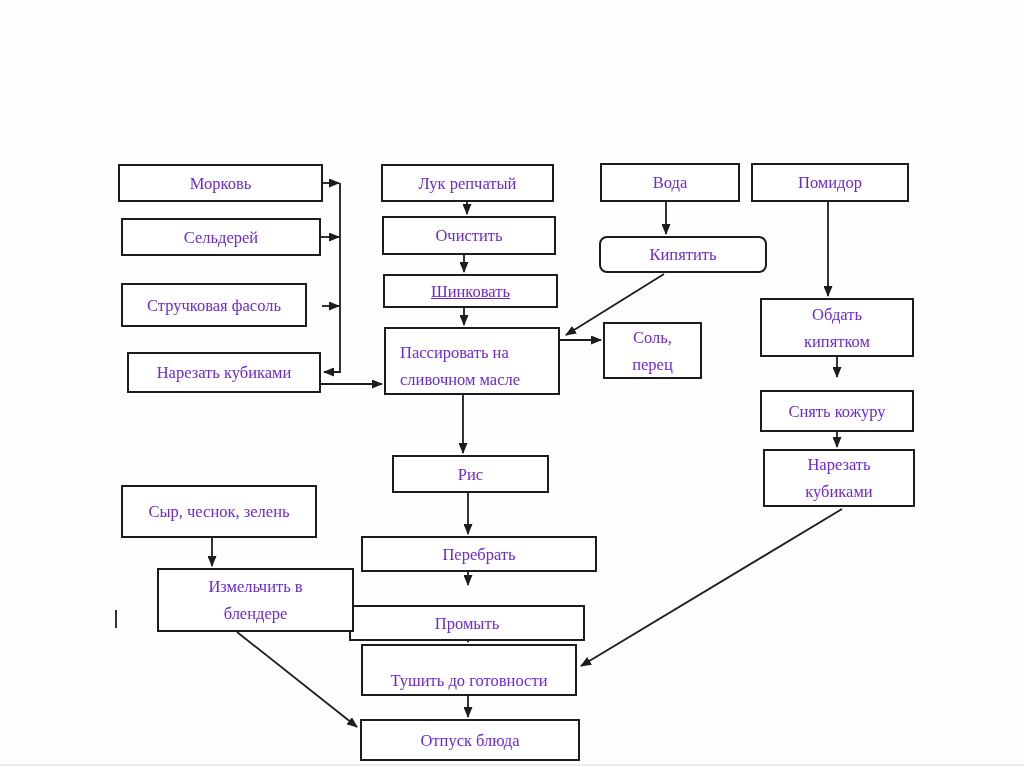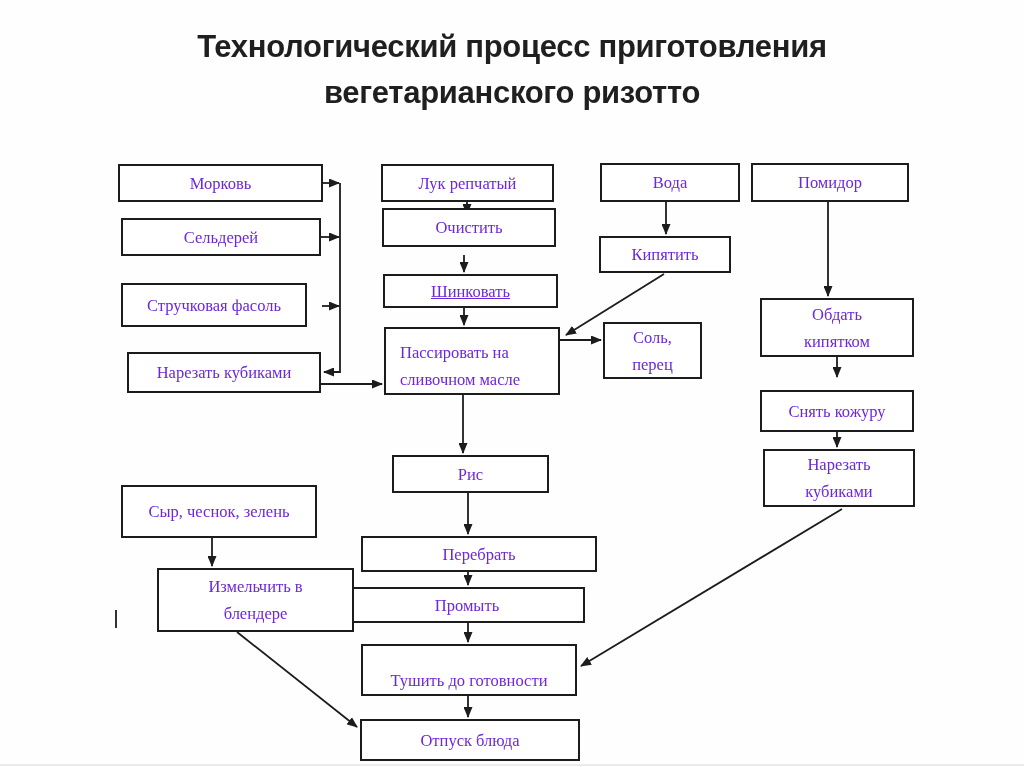--- a/index.html
+++ b/index.html
@@ -51,24 +51,20 @@
     left: 0; right: 0; bottom: 1px;
     height: 2px;
     background: #edebf0;
   }
 </style>
 </head>
 <body>
 
 <div id="slide">
 
-  <div id="title">
-    <div>Технологический процесс приготовления</div>
-    <div>вегетарианского ризотто</div>
-  </div>
 
   <svg id="edges" width="1024" height="767" viewBox="0 0 1024 767">
     <defs>
       <marker id="ah" markerWidth="11" markerHeight="9" refX="10" refY="4.5" orient="auto" markerUnits="userSpaceOnUse">
         <path d="M0,0 L11,4.5 L0,9 Z" fill="#1c1c1c"></path>
       </marker>
     </defs>
   <polyline points="323,183 339,183" fill="none" stroke="#1c1c1c" stroke-width="1.8" marker-end="url(#ah)"></polyline>
       <polyline points="321,237 339,237" fill="none" stroke="#1c1c1c" stroke-width="1.8" marker-end="url(#ah)"></polyline>
       <polyline points="322,306 339,306" fill="none" stroke="#1c1c1c" stroke-width="1.8" marker-end="url(#ah)"></polyline>
@@ -103,38 +99,38 @@
       </div>
       <div class="box" style="left: 121px; top: 283px; width: 186px; height: 44px; border-color: rgb(28, 28, 28);">
         <div class="bline">Стручковая фасоль</div>
       </div>
       <div class="box" style="left: 127px; top: 352px; width: 194px; height: 41px; border-color: rgb(28, 28, 28);">
         <div class="bline">Нарезать кубиками</div>
       </div>
       <div class="box" style="left: 381px; top: 164px; width: 173px; height: 38px; border-color: rgb(28, 28, 28);">
         <div class="bline">Лук репчатый</div>
       </div>
-      <div class="box" style="left: 382px; top: 208px; width: 174px; height: 39px; border-color: rgb(28, 28, 28);">
+      <div class="box" style="left: 382px; top: 216px; width: 174px; height: 39px; border-color: rgb(28, 28, 28);">
         <div class="bline">Очистить</div>
       </div>
       <div class="box" style="left: 383px; top: 274px; width: 175px; height: 34px; border-color: rgb(28, 28, 28);">
         <div class="bline u">Шинковать</div>
       </div>
       <div class="box vtop aleft" style="left: 384px; top: 327px; width: 176px; height: 68px; border-color: rgb(28, 28, 28);">
         <div class="bline">Пассировать на</div>
         <div class="bline">сливочном масле</div>
       </div>
       <div class="box" style="left: 603px; top: 322px; width: 99px; height: 57px; border-color: rgb(28, 28, 28);">
         <div class="bline">Соль,</div>
         <div class="bline">перец</div>
       </div>
       <div class="box" style="left: 600px; top: 163px; width: 140px; height: 39px; border-color: rgb(28, 28, 28);">
         <div class="bline">Вода</div>
       </div>
-      <div class="box" style="left: 599px; top: 236px; width: 132px; height: 37px; border-color: rgb(28, 28, 28);">
+      <div class="box" style="left: 599px; top: 236px; width: 168px; height: 37px; border-color: rgb(28, 28, 28); border-radius: 8px;">
         <div class="bline">Кипятить</div>
       </div>
       <div class="box" style="left: 751px; top: 163px; width: 158px; height: 39px; border-color: rgb(28, 28, 28);">
         <div class="bline">Помидор</div>
       </div>
       <div class="box" style="left: 760px; top: 298px; width: 154px; height: 59px; border-color: rgb(28, 28, 28);">
         <div class="bline">Обдать</div>
         <div class="bline">кипятком</div>
       </div>
       <div class="box" style="left: 760px; top: 358px; width: 154px; height: 42px; border-color: rgb(28, 28, 28); margin-top: 32px;">
@@ -143,21 +139,21 @@
       <div class="box" style="left: 763px; top: 449px; width: 152px; height: 58px; border-color: rgb(28, 28, 28);">
         <div class="bline">Нарезать</div>
         <div class="bline">кубиками</div>
       </div>
       <div class="box" style="left: 392px; top: 455px; width: 157px; height: 38px; border-color: rgb(28, 28, 28);">
         <div class="bline">Рис</div>
       </div>
       <div class="box" style="left: 361px; top: 536px; width: 236px; height: 36px; border-color: rgb(28, 28, 28);">
         <div class="bline">Перебрать</div>
       </div>
-      <div class="box" style="left: 349px; top: 587px; width: 236px; height: 36px; border-color: rgb(28, 28, 28);">
+      <div class="box" style="left: 349px; top: 605px; width: 236px; height: 36px; border-color: rgb(28, 28, 28);">
         <div class="bline">Промыть</div>
       </div>
       <div class="box vtop" style="left: 361px; top: 644px; width: 216px; height: 52px; border-color: rgb(28, 28, 28);">
         <div class="bline">Тушить до готовности</div>
       </div>
       <div class="box" style="left: 360px; top: 719px; width: 220px; height: 42px; border-color: rgb(28, 28, 28);">
         <div class="bline">Отпуск блюда</div>
       </div>
       <div class="box" style="left: 121px; top: 485px; width: 196px; height: 53px; border-color: rgb(28, 28, 28);">
         <div class="bline">Сыр, чеснок, зелень</div>

